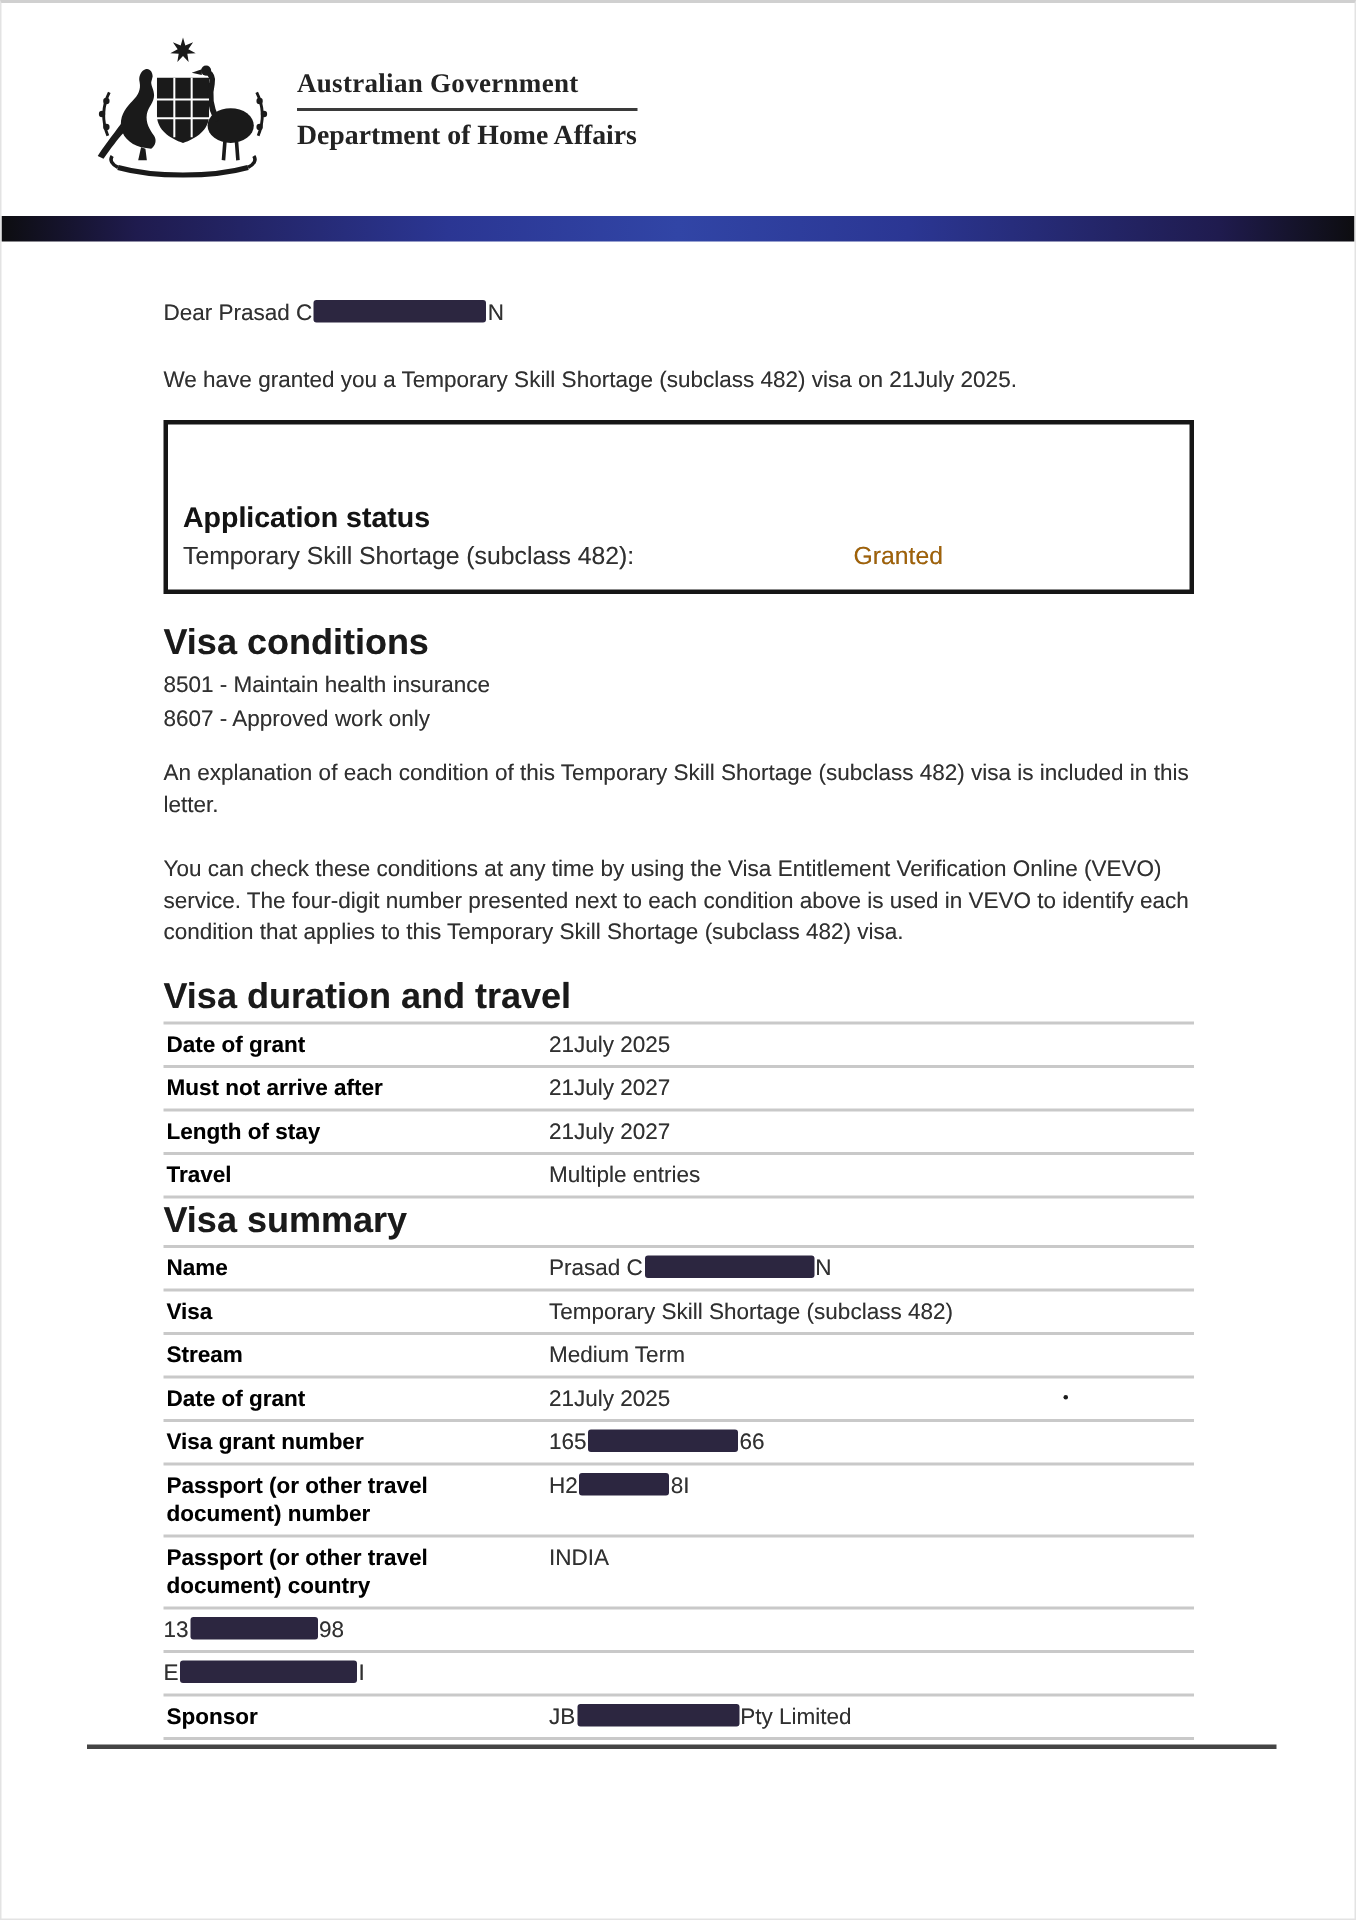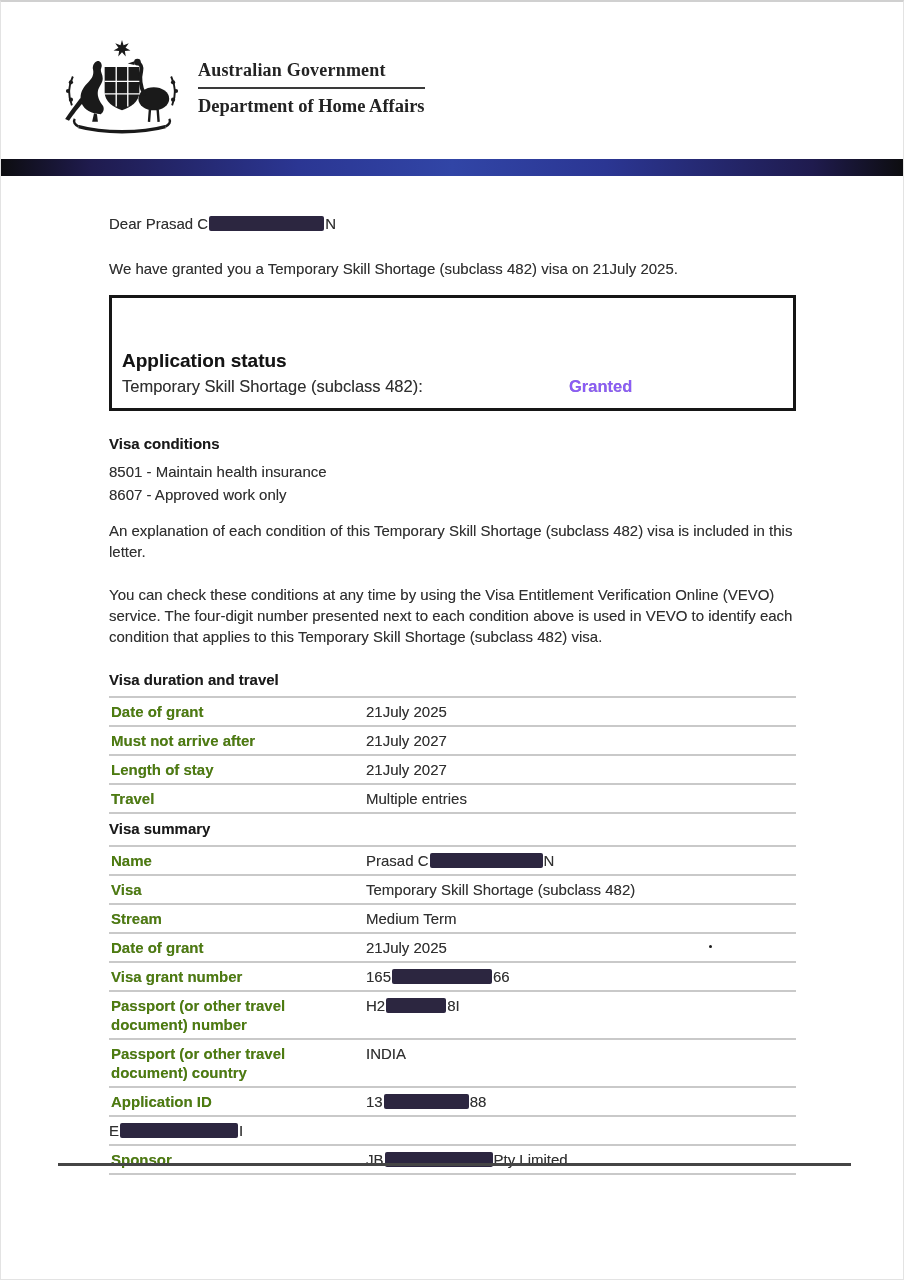--- a/index.html
+++ b/index.html
@@ -8,21 +8,21 @@
     width:904px; height:1280px;
     font-family:"Liberation Sans","DejaVu Sans",sans-serif;
     color:#303030;
   }
   .page {
     position:relative; width:904px; height:1280px;
     background:#fff; overflow:hidden;
     border:1px solid #e3e3e3; border-top:2px solid #d0d0d0;
   }
   
-  .header { display:flex; align-items:flex-start; padding:36px 0 0 58px; }
+  .header { display:flex; align-items:flex-start; padding:21px 0 0 58px; }
   .crest { width:126px; height:106px; flex:0 0 auto; }
   .header-titles {
     margin-left:13px; margin-top:22px;
     font-family:"Liberation Serif","DejaVu Serif",serif;
     color:#232323;
   }
   .gov-title { font-size:18px; font-weight:bold; letter-spacing:.2px; }
   .header-divider { border:0; border-top:2px solid #3a3a3a; margin:6px 0 7px 0; }
   .dept-title { font-size:18.5px; font-weight:bold; }
   .banner {
@@ -37,36 +37,36 @@
     display:inline-block; height:15px; background:#2c2640;
     border-radius:2px; vertical-align:-2px; margin:0 1px;
   }
   .redact.name-redact { width:115px; }
   .intro { margin-bottom:16px; }
   
   .status-box { border:3px solid #161616; padding:5px 10px 9px 10px; margin-bottom:21px; }
   .status-title { font-size:19px; font-weight:bold; color:#141414; line-height:26px;margin-top:45px; }
   .status-row { display:flex; font-size:16.5px; line-height:25px; }
   .status-row .s-label { width:447px; flex:0 0 auto; }
-  .status-row .s-value { font-weight:bold; color:#8b5cf6; }
+  .status-row .s-value { font-weight:normal; color:#a16207; }
   
   h2.sec {
-    font-size:15px; font-weight:bold; color:#1a1a1a;
+    font-size:24px; font-weight:bold; color:#1a1a1a;
     line-height:24px; margin:0 0 4px 0;
   }
   .conditions { margin-bottom:14px; }
   .conditions .cond { line-height:23px; }
   .explain { margin-bottom:22px; }
   .vevo { margin-bottom:21px; }
   .mt20 { margin-top:20px; }
   .mt22 { margin-top:22px; }
   
   .kv-table { border-top:2px solid #c9c9c9; margin-bottom:3px; }
   .trow { display:flex; border-bottom:2px solid #c9c9c9; padding:3px 0 4px 0; min-height:26px; }
-  .tlabel { width:257px; flex:0 0 auto; font-weight:bold; color:#4d7c0f; line-height:19px; padding:1px 12px 0 2px; }
+  .tlabel { width:257px; flex:0 0 auto; font-weight:bold; color:#000000; line-height:19px; padding:1px 12px 0 2px; }
   .tvalue { flex:1; position:relative; line-height:19px; padding-top:1px; }
   .stray-dot {
     position:absolute; left:343px; top:8px; width:3px; height:3px;
     border-radius:50%; background:#1c1c1c;
   }
   
   .bottom-rule {
     position:absolute; left:57px; right:52px; top:1161px; height:3px;
     background:#454545;
   }
@@ -191,22 +191,21 @@
         </div>
         <div class="trow">
           <div class="tlabel">Passport (or other travel document) number</div>
           <div class="tvalue"><span>H2</span><span class="redact" style="width: 60px;"></span><span>8I</span></div>
         </div>
         <div class="trow">
           <div class="tlabel">Passport (or other travel document) country</div>
           <div class="tvalue"><span>INDIA</span></div>
         </div>
         <div class="trow">
-          <div class="tlabel">Application ID</div>
-          <div class="tvalue"><span>13</span><span class="redact" style="width: 85px;"></span><span>88</span></div>
+          <div class="tvalue"><span>13</span><span class="redact" style="width: 85px;"></span><span>98</span></div>
         </div>
         <div class="trow">
           <div class="tvalue"><span>E</span><span class="redact" style="width: 118px;"></span><span>I</span></div>
         </div>
         <div class="trow">
           <div class="tlabel">Sponsor</div>
           <div class="tvalue"><span>JB</span><span class="redact" style="width: 108px;"></span><span>Pty Limited</span></div>
         </div>
       </div>
 

